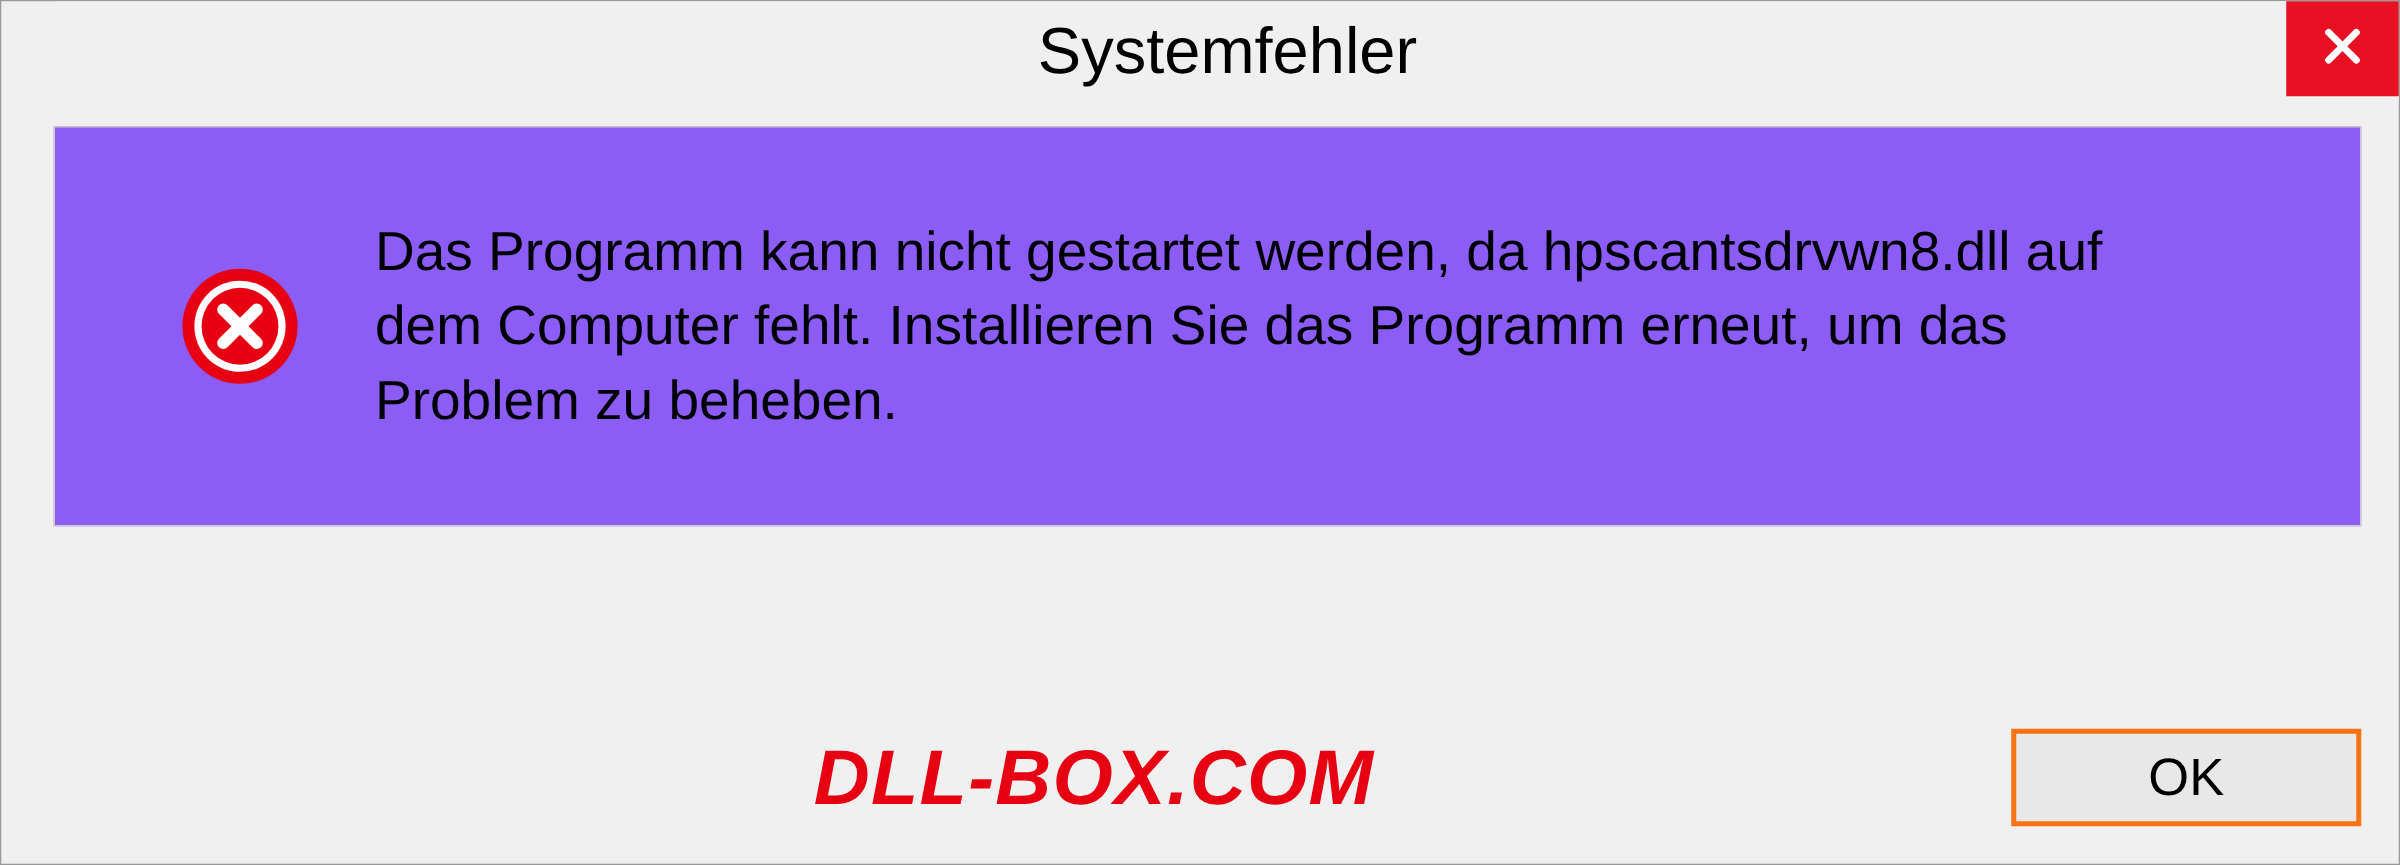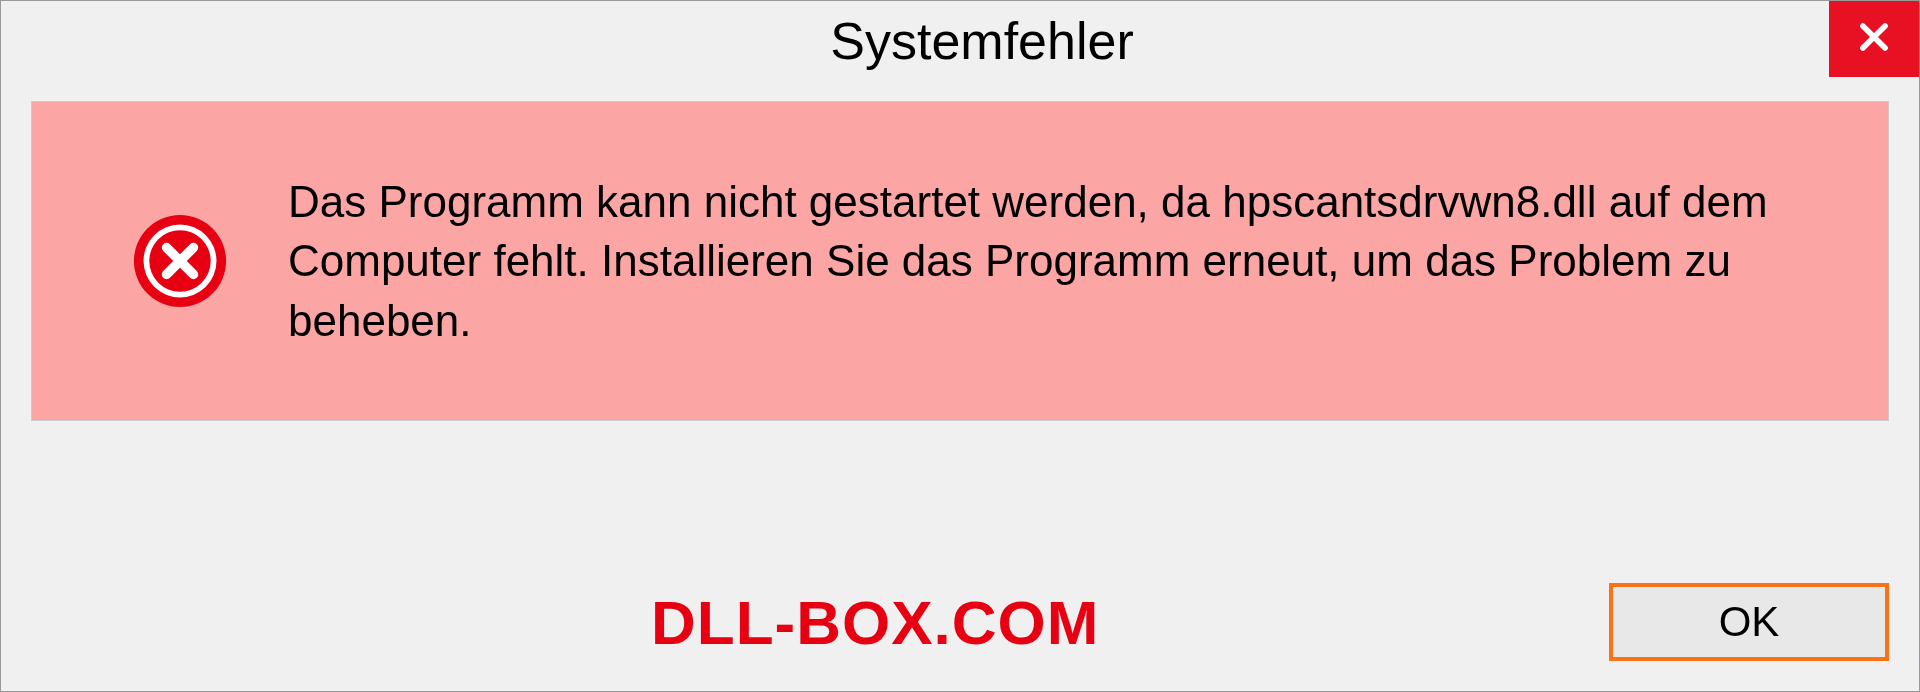--- a/index.html
+++ b/index.html
@@ -48,22 +48,22 @@
       display: flex;
       align-items: center;
       justify-content: center;
       cursor: pointer;
     }
     .close-button svg {
       width: 38px;
       height: 38px;
     }
     .content-panel {
-      margin: 20px 30px 0 30px;
-      background: #fca5a5;
+      margin: 20px 30px 0 42px;
+      background: #8b5cf6;
       border: 1px solid #ccc;
       padding: 70px 50px 70px 50px;
       display: flex;
       align-items: center;
       gap: 60px;
     }
     .error-icon {
       flex-shrink: 0;
       width: 96px;
       height: 96px;
@@ -85,20 +85,21 @@
       bottom: 30px;
       left: 30px;
       right: 30px;
       display: flex;
       align-items: center;
       justify-content: space-between;
     }
     .watermark {
       font-size: 62px;
       font-weight: 900;
+      font-style: italic;
       color: #e60012;
       letter-spacing: 1px;
       margin-left: 620px;
     }
     .ok-button {
       width: 280px;
       height: 78px;
       background: #e8e8e8;
       border: 4px solid #f97316;
       font-size: 42px;

